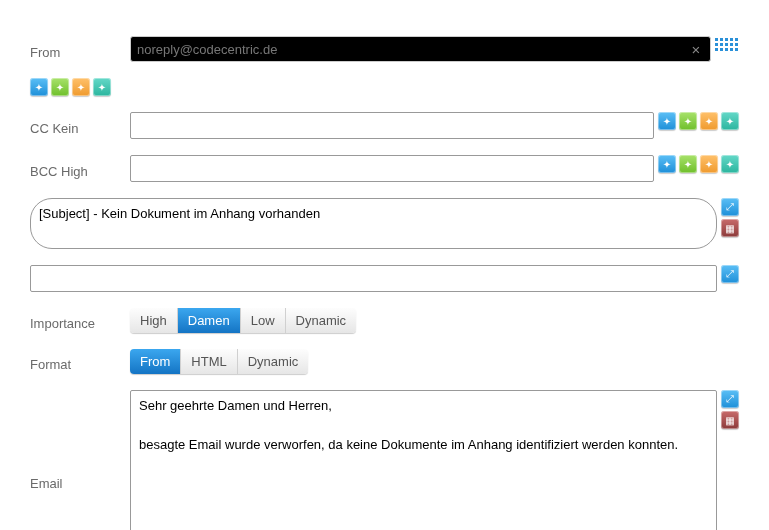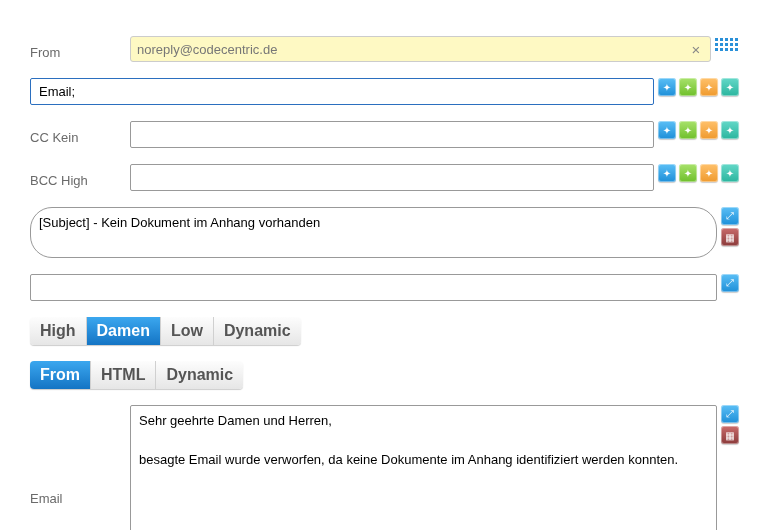--- a/index.html
+++ b/index.html
@@ -46,21 +46,21 @@
     line-height: 1.5;
   }
   .textarea.subject { min-height: 36px; border-radius: 22px; }
   .from-box {
     flex: 1;
     display: flex;
     align-items: center;
     border: 1px solid #ccc;
     border-radius: 3px;
     padding: 4px 6px;
-    background: #fef9c3;
+    background: #000000;
     color: #777;
     font-size: 13px;
   }
   .from-box .from-text { flex: 1; }
   .clear-x {
     width: 16px; height: 16px;
     display: flex; align-items: center; justify-content: center;
     color: #888; cursor: pointer; font-size: 15px;
   }
   .icon-col {
@@ -101,26 +101,25 @@
   
   .seg {
     display: inline-flex;
     border-radius: 4px;
     overflow: hidden;
     box-shadow: 0 1px 1px rgba(0,0,0,.2);
   }
   .seg button {
     border: none;
     padding: 5px 10px;
-    font-size: 16px;
+    font-size: 13px;
     background: linear-gradient(#fdfdfd,#e6e6e6);
     color: #555;
     cursor: pointer;
     border-right: 1px solid #d0d0d0;
-    font-weight: bold;
   }
   .seg button:last-child { border-right: none; }
   .seg button.active {
     background: linear-gradient(#3ba7ef,#1474c4);
     color: #fff;
   }
 </style>
 </head>
 <body>
 
@@ -134,21 +133,20 @@
     <span class="kbd-icon">
       <span></span>
         <span></span>
         <span></span>
     </span>
   </div>
 </div>
 
 <div class="form-row">
   <div class="field-col">
-    <input class="text-input sel" type="text" value="Email;" style="">
     <div class="icon-col">
       <span class="ibtn blue">✦</span>
       <span class="ibtn green">✦</span>
       <span class="ibtn orange">✦</span>
       <span class="ibtn teal">✦</span>
     </div>
   </div>
 </div>
 
 <div class="form-row">
@@ -190,31 +188,33 @@
 <div class="form-row">
   <div class="field-col">
     <input class="text-input" type="text" value="" style="">
     <div class="icon-col">
       <span class="ibtn blue">⤢</span>
     </div>
   </div>
 </div>
 
 <div class="form-row">
+  <div class="form-label">Importance</div>
   <div class="field-col">
     <div class="seg">
         <button>High</button>
         <button class="active">Damen</button>
         <button>Low</button>
         <button>Dynamic</button>
       </div>
   </div>
 </div>
 
 <div class="form-row">
+  <div class="form-label">Format</div>
   <div class="field-col">
     <div class="seg">
         <button class="active">From</button>
         <button>HTML</button>
         <button>Dynamic</button>
       </div>
   </div>
 </div>
 
 <div class="form-row">

